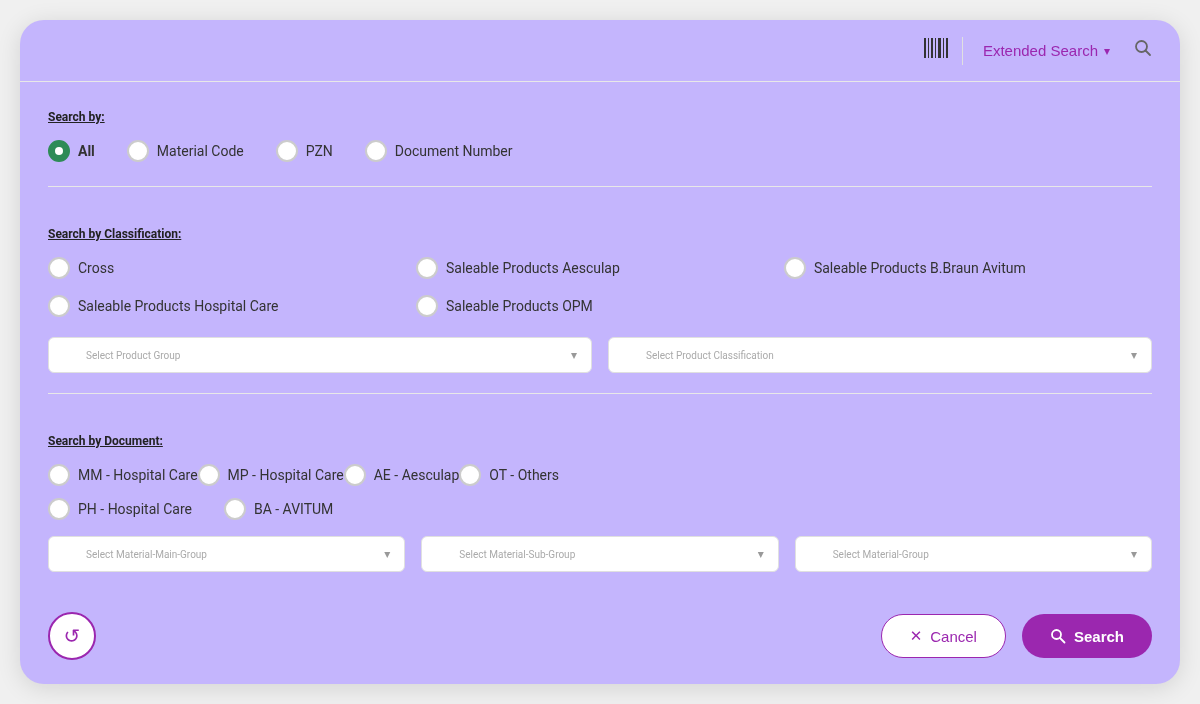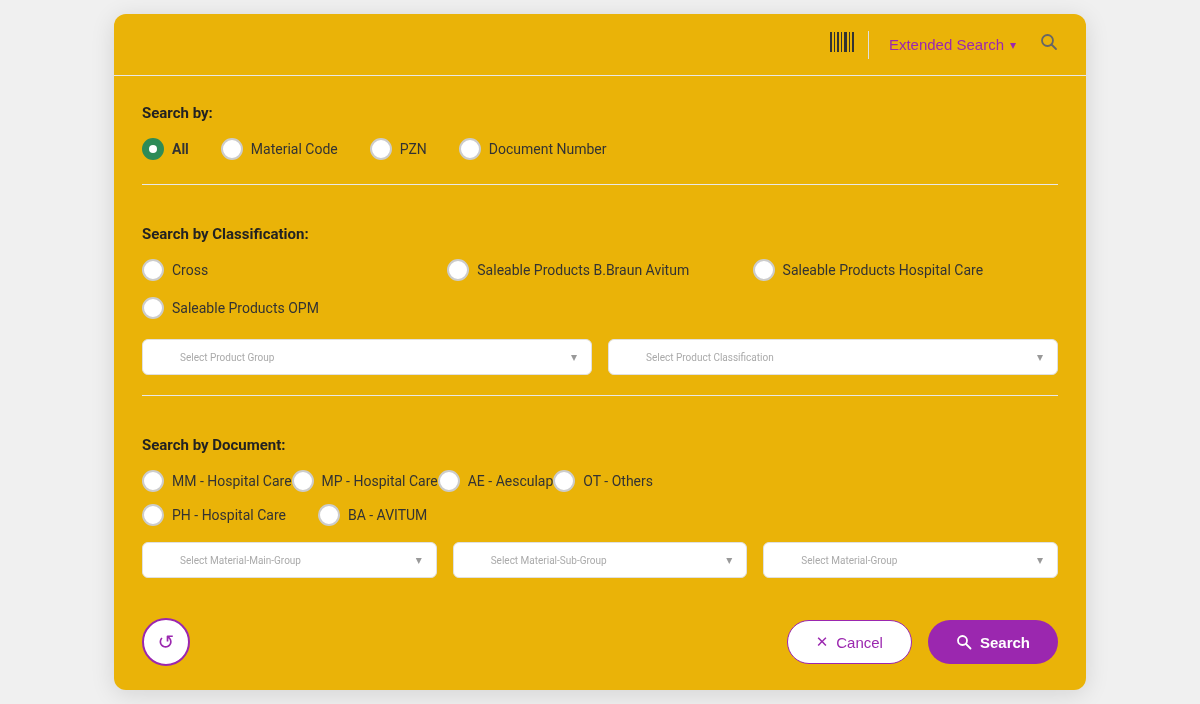--- a/index.html
+++ b/index.html
@@ -5,23 +5,23 @@
     * { box-sizing: border-box; margin: 0; padding: 0; }
     body {
       font-family: -apple-system, BlinkMacSystemFont, 'Segoe UI', Roboto, sans-serif;
       background: #f0f0f0;
       display: flex;
       justify-content: center;
       align-items: center;
       min-height: 100vh;
     }
     .modal {
-      background: #eab308;
-      border-radius: 12px;
-      width: 972px;
+      background: #c4b5fd;
+      border-radius: 24px;
+      width: 1160px;
       box-shadow: 0 4px 24px rgba(0,0,0,0.12);
       overflow: hidden;
     }
     
     .header {
       display: flex;
       align-items: center;
       justify-content: flex-end;
       padding: 14px 24px;
       border-bottom: 1px solid #e8e8e8;
@@ -60,24 +60,25 @@
       font-size: 18px;
       padding: 4px;
     }
 
     
     .body {
       padding: 28px 28px 0 28px;
     }
 
     .section-label {
-      font-size: 15px;
+      font-size: 12px;
       font-weight: 700;
       color: #222;
       margin-bottom: 16px;
+      text-decoration: underline;
     }
 
     
     .radio-row {
       display: flex;
       align-items: center;
       gap: 32px;
       margin-bottom: 24px;
     }
     .radio-item {
@@ -287,20 +288,24 @@
 
     <div class="section-block">
       <div class="section-label">Search by Classification:</div>
       <div class="classification-radios">
         <div class="radio-item">
           <div class="radio-circle unchecked"></div>
           <span class="radio-label">Cross</span>
         </div>
         <div class="radio-item">
           <div class="radio-circle unchecked"></div>
+          <span class="radio-label">Saleable Products Aesculap</span>
+        </div>
+        <div class="radio-item">
+          <div class="radio-circle unchecked"></div>
           <span class="radio-label">Saleable Products B.Braun Avitum</span>
         </div>
         <div class="radio-item">
           <div class="radio-circle unchecked"></div>
           <span class="radio-label">Saleable Products Hospital Care</span>
         </div>
         <div class="radio-item">
           <div class="radio-circle unchecked"></div>
           <span class="radio-label">Saleable Products OPM</span>
         </div>

